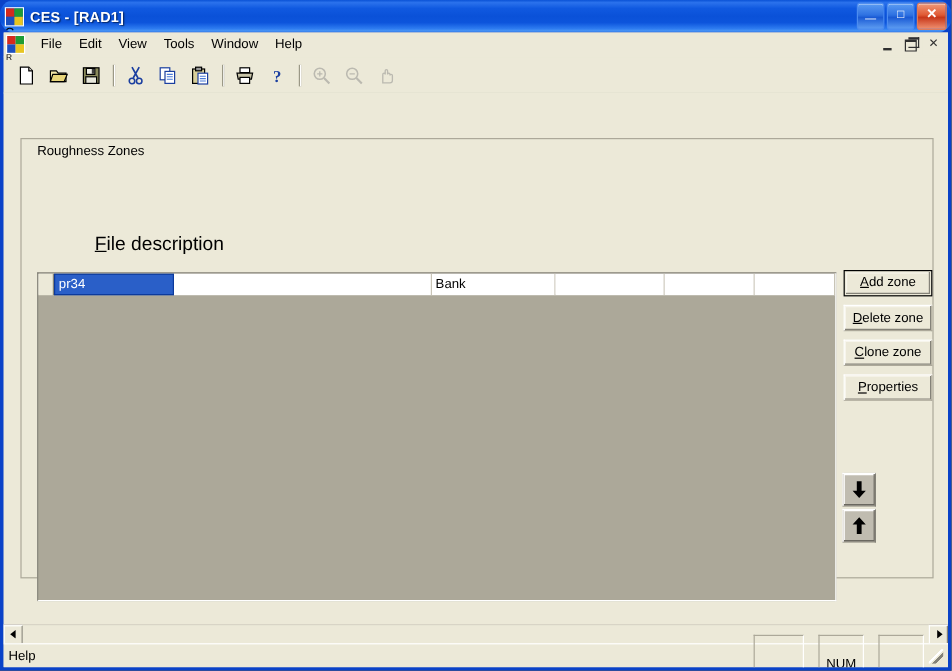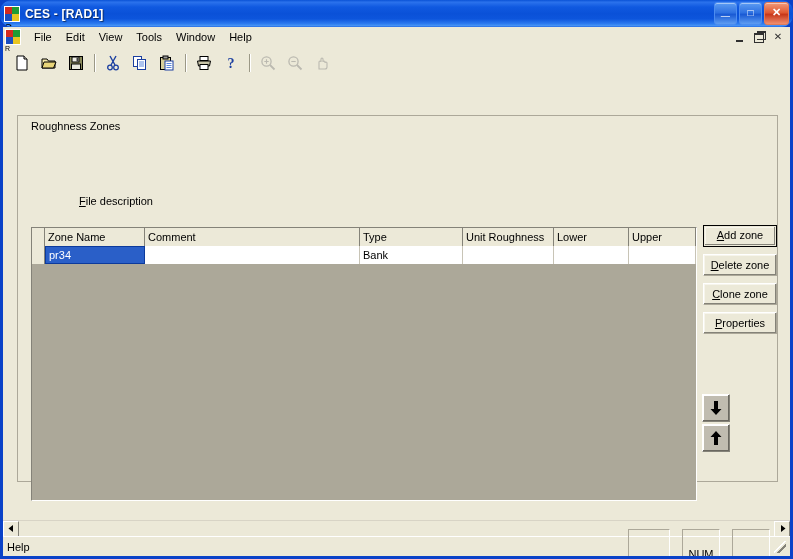--- a/index.html
+++ b/index.html
@@ -215,21 +215,21 @@
     padding: 0 4px;
     font-size: 11px;
     color: #000;
     line-height: 13px;
   }
 
   
   #file-desc-label {
     position: absolute;
     left: 28px; top: 118px;
-    font-size: 11px;
+    font-size: 16px;
     color: #000;
     padding-left: 48px;
   }
   #file-desc-input {
     position: absolute;
     left: 118px; top: 112px;
     width: 575px; height: 20px;
     box-sizing: border-box;
     background: #ffffff;
     border: 1px solid #7f9db9;
@@ -593,29 +593,20 @@
 
       <div id="groupbox"></div>
       <div id="groupbox-legend">Roughness Zones</div>
 
       <div id="file-desc-label">
         <span class="ul">F</span><span>ile description</span>
       </div>
 
       <div id="grid">
 
-        <div class="grid-row grid-header">
-          <div class="gh-cell gh-corner"></div>
-          <div class="gh-cell" style="width:100px;flex:0 0 100px">Zone Name</div>
-          <div class="gh-cell" style="width:215px;flex:0 0 215px">Comment</div>
-          <div class="gh-cell" style="width:103px;flex:0 0 103px">Type</div>
-          <div class="gh-cell" style="width:91px;flex:0 0 91px">Unit Roughness</div>
-          <div class="gh-cell" style="width:75px;flex:0 0 75px">Lower</div>
-          <div class="gh-cell" style="width:67px;flex:0 0 67px">Upper</div>
-        </div>
 
         <div class="grid-row grid-data">
           <div class="gd-cell gd-rowhdr"></div>
           <div class="gd-cell selected" style="width:100px;flex:0 0 100px">pr34</div>
           <div class="gd-cell" style="width:215px;flex:0 0 215px"></div>
           <div class="gd-cell" style="width:103px;flex:0 0 103px">Bank</div>
           <div class="gd-cell" style="width:91px;flex:0 0 91px"></div>
           <div class="gd-cell" style="width:75px;flex:0 0 75px"></div>
           <div class="gd-cell" style="width:67px;flex:0 0 67px"></div>
         </div>

